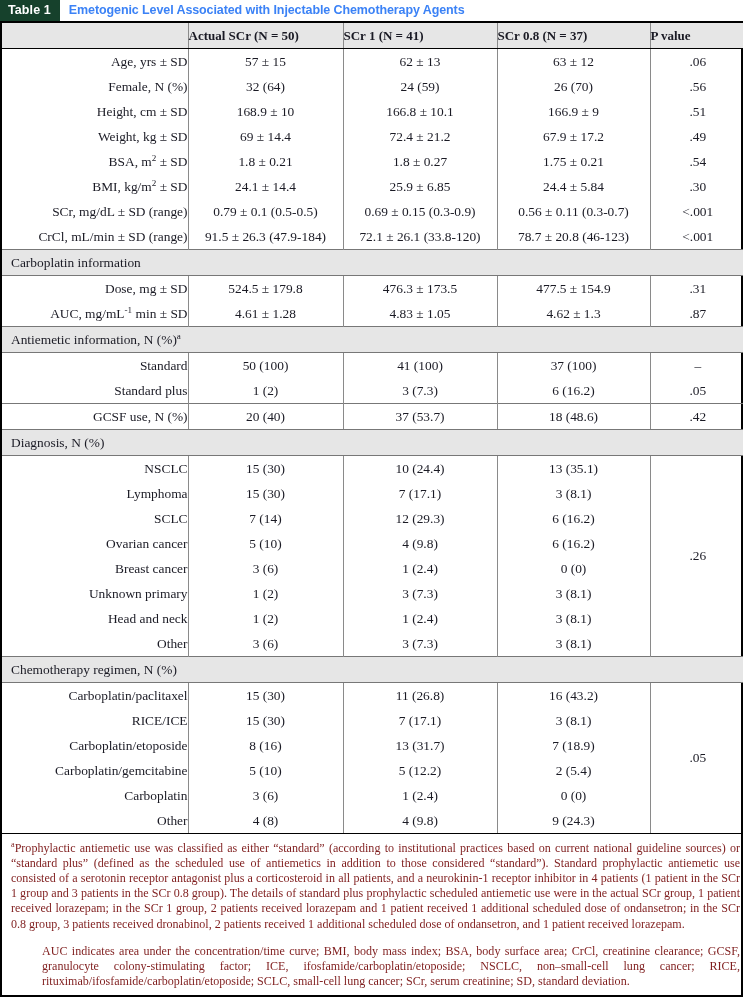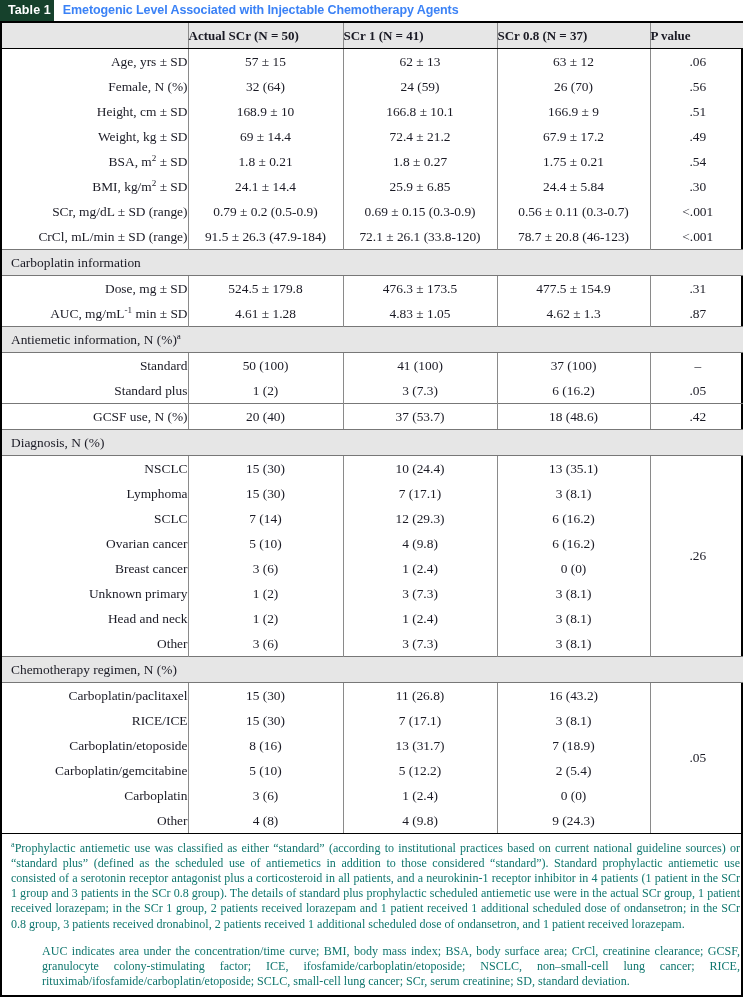--- a/index.html
+++ b/index.html
@@ -28,21 +28,21 @@
     height: 21px;
     border-bottom: 2px solid #000000;
   }
   .table-badge {
     background: #16412c;
     color: #ffffff;
     font-family: "Liberation Sans", sans-serif;
     font-weight: bold;
     font-size: 12.5px;
     line-height: 21px;
-    padding: 0 3px 0 8px;
+    padding: 0 9px 0 8px;
     white-space: nowrap;
     letter-spacing: 0.1px;
   }
   .table-title {
     font-family: "Liberation Sans", sans-serif;
     font-weight: bold;
     font-size: 12.5px;
     line-height: 21px;
     color: #3b82f6;
     padding-left: 9px;
@@ -116,21 +116,21 @@
 
   sup { font-size: 0.68em; vertical-align: super; line-height: 0; }
 
   
   .footnotes {
     border-top: 1.6px solid #000000;
     padding: 7px 1px 6px 9px;
     font-size: 12.05px;
     line-height: 1.255;
     text-align: justify;
-    color: #0f766e;
+    color: #7f1d1d;
   }
   .footnotes p { margin: 0; }
   .footnotes p.abbr { margin-top: 12px; margin-left: 31px; }
 
   
   .frame {
     border: 2px solid #000000;
     border-top: none;
     box-sizing: border-box;
   }
@@ -202,21 +202,21 @@
       </tr>
       <tr>
         <td class="lbl"><span>BMI, kg/m</span><sup>2</sup><span> ± SD</span></td>
         <td class="val">24.1 ± 14.4</td>
         <td class="val">25.9 ± 6.85</td>
         <td class="val">24.4 ± 5.84</td>
         <td class="pval">.30</td>
       </tr>
       <tr>
         <td class="lbl">SCr, mg/dL ± SD (range)</td>
-        <td class="val">0.79 ± 0.2 (0.5-0.9)</td>
+        <td class="val">0.79 ± 0.1 (0.5-0.5)</td>
         <td class="val">0.69 ± 0.15 (0.3-0.9)</td>
         <td class="val">0.56 ± 0.11 (0.3-0.7)</td>
         <td class="pval">&lt;.001</td>
       </tr>
       <tr>
         <td class="lbl">CrCl, mL/min ± SD (range)</td>
         <td class="val">91.5 ± 26.3 (47.9-184)</td>
         <td class="val">72.1 ± 26.1 (33.8-120)</td>
         <td class="val">78.7 ± 20.8 (46-123)</td>
         <td class="pval">&lt;.001</td>

